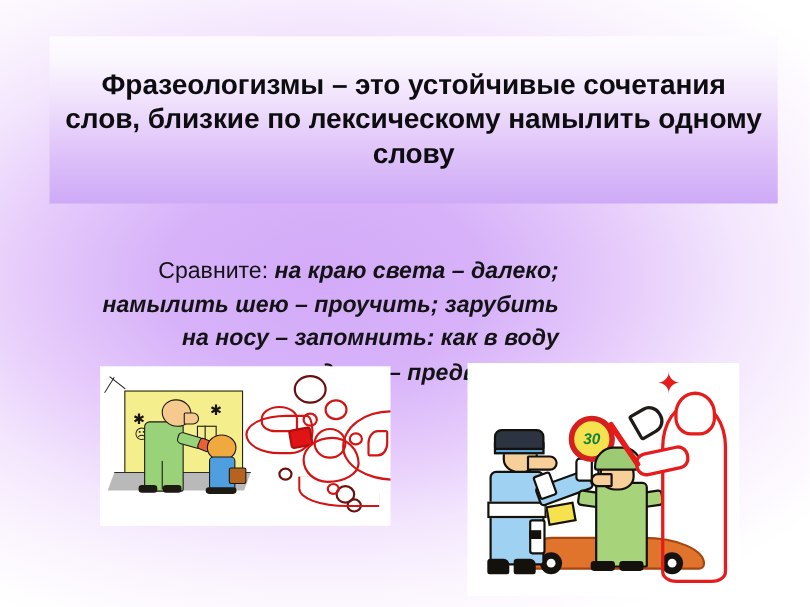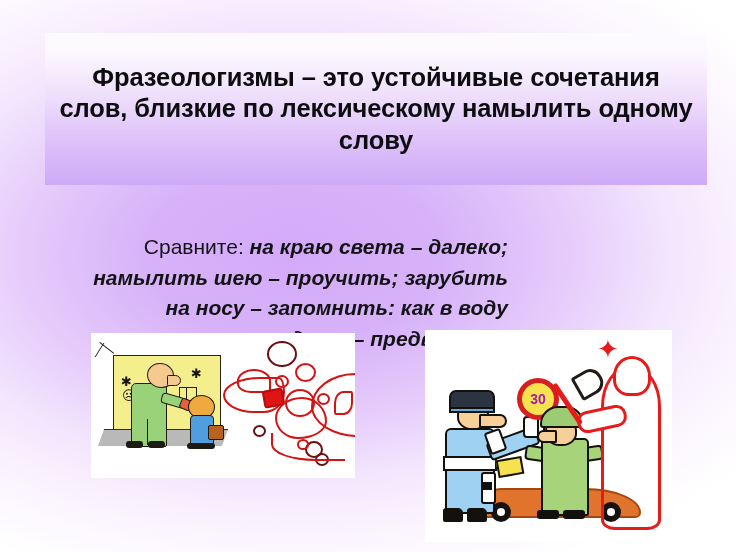--- a/index.html
+++ b/index.html
@@ -392,22 +392,23 @@
     border-radius: 50%;
     box-sizing: border-box;
     display: flex;
     align-items: center;
     justify-content: center;
   }
   .sign-num {
     font-family: "Liberation Sans", sans-serif;
     font-weight: bold;
     font-size: 14px;
-    color: #a21caf;
+    color: #15803d;
     line-height: 1;
+    font-style: italic;
   }
   .cop-boot-l, .cop-boot-r {
     position: absolute;
     top: 178px;
     width: 20px; height: 14px;
     background: #14110d;
     border-radius: 3px 5px 2px 2px;
   }
   .cop-boot-l { left: 18px; }
   .cop-boot-r { left: 42px; }

